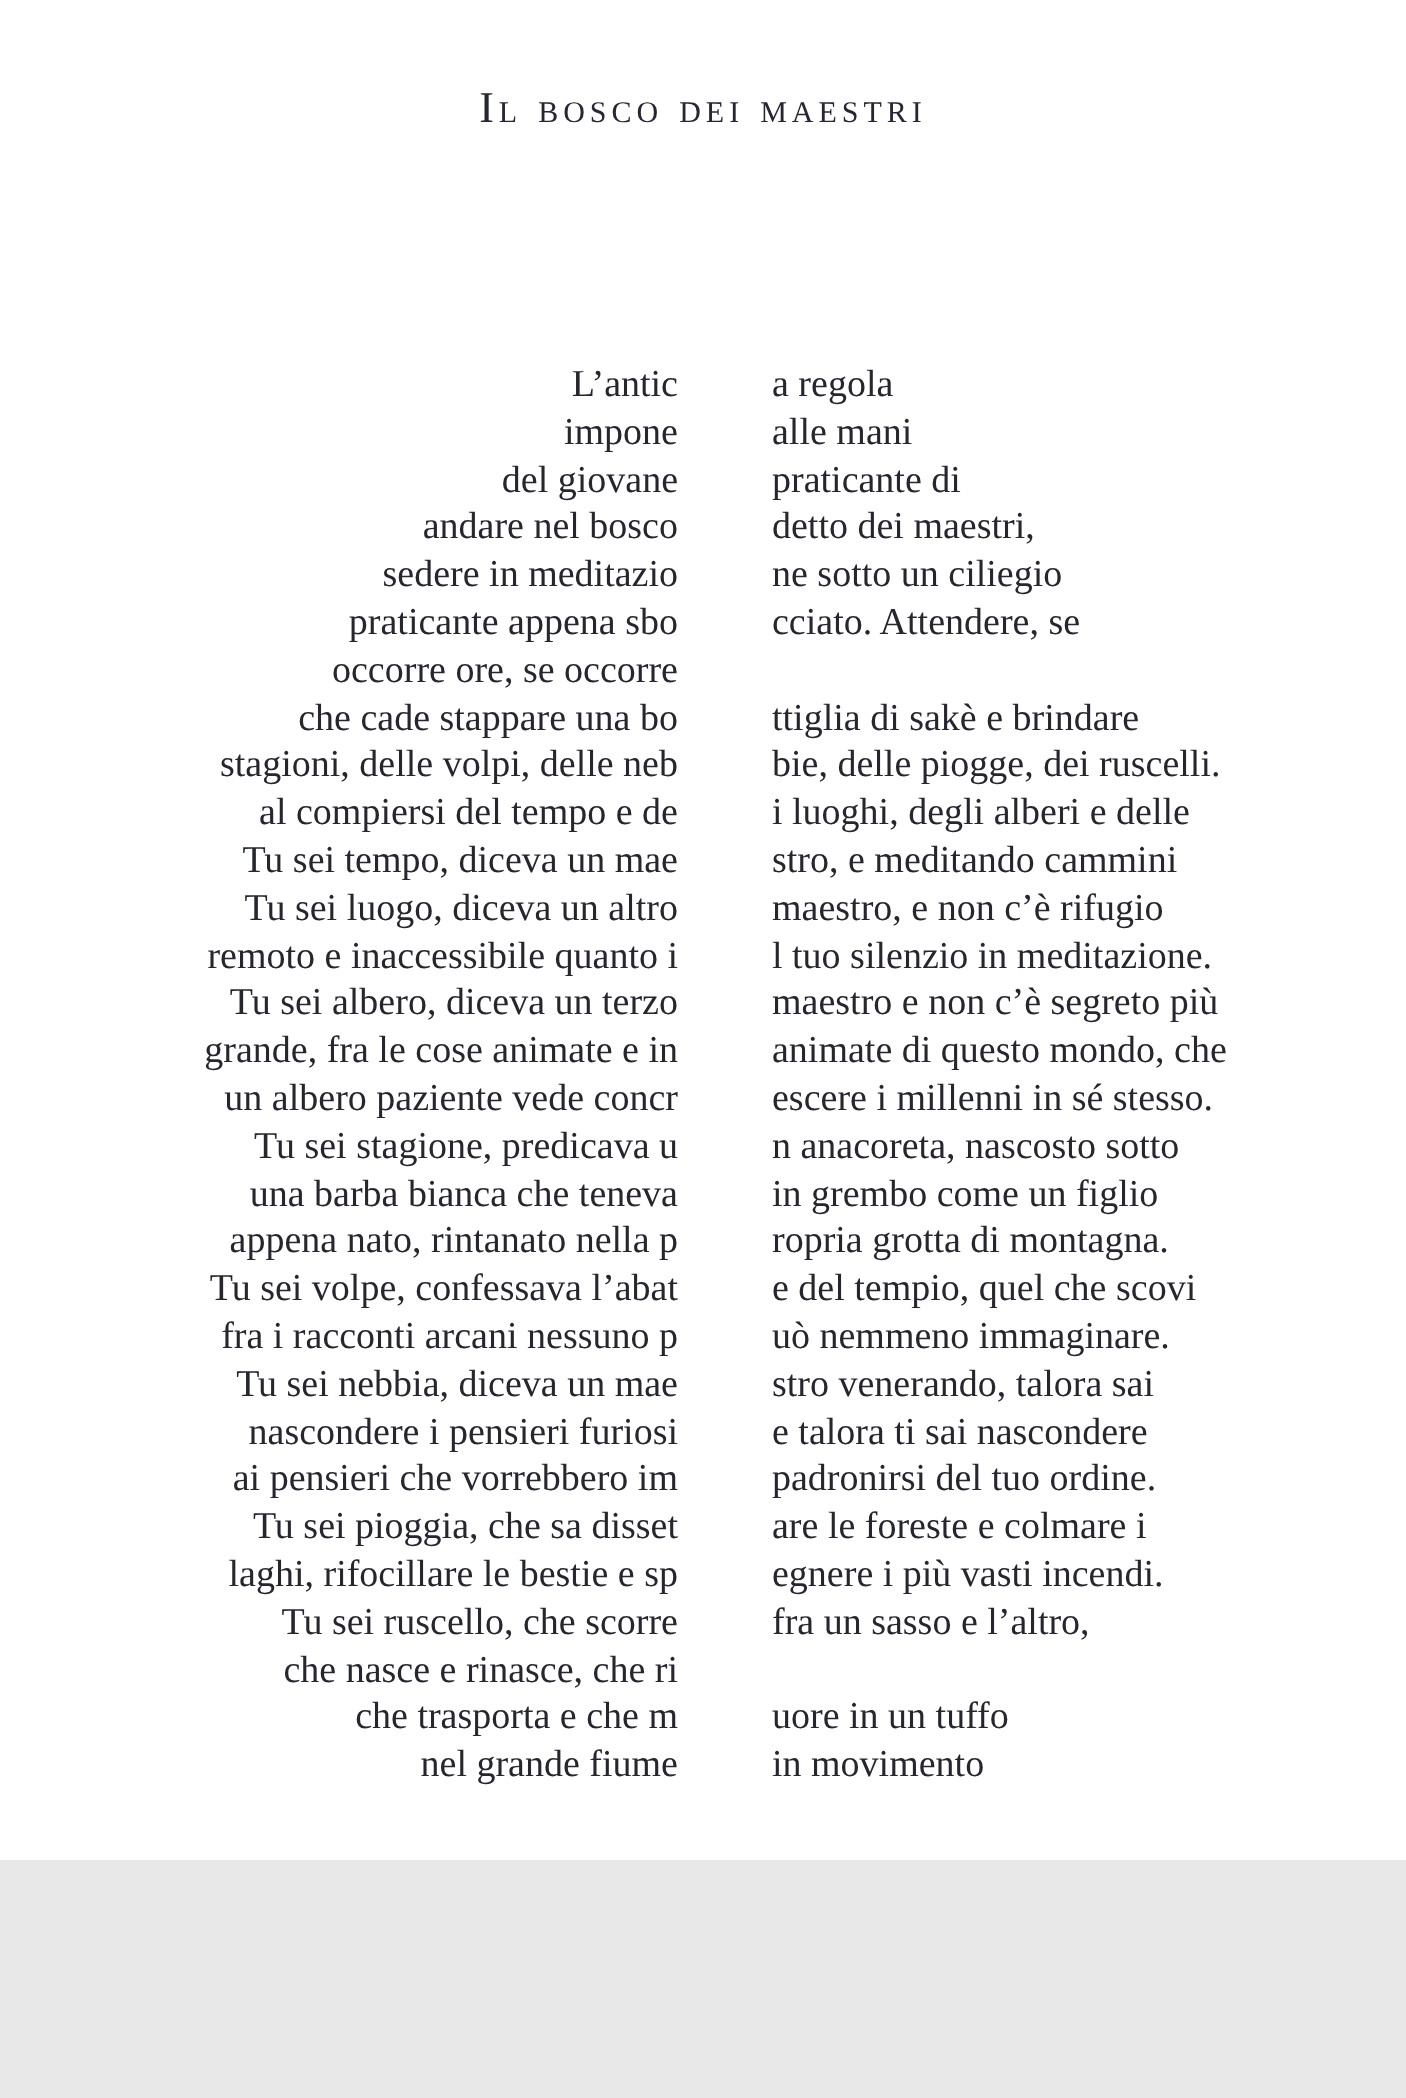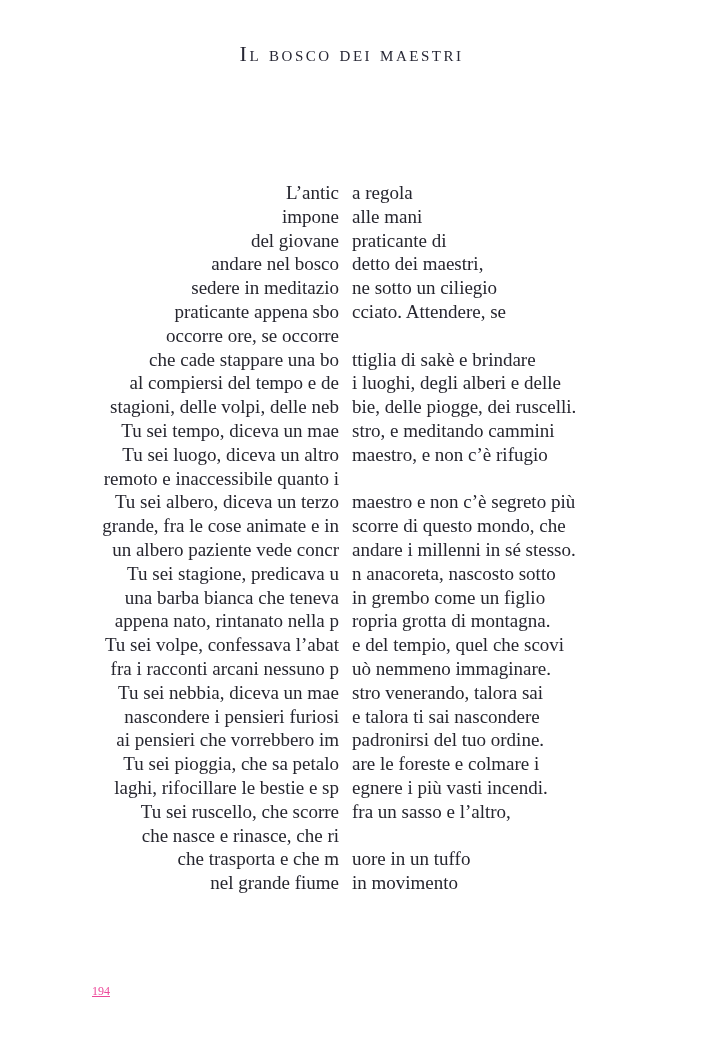--- a/index.html
+++ b/index.html
@@ -3,21 +3,21 @@
 <meta charset="utf-8">
 <style>
   html, body {
     margin: 0;
     padding: 0;
     background: #e8e8e8;
   }
   .page {
     position: relative;
     width: 703px;
-    height: 1049px;
+    height: 930px;
     background: #ffffff;
     font-family: "Liberation Serif", "DejaVu Serif", serif;
     color: #26262f;
     overflow: hidden;
   }
   .title {
     position: absolute;
     top: 41px;
     left: 0;
     width: 100%;
@@ -47,20 +47,21 @@
     flex: 0 0 auto;
   }
   .poem-gap {
     width: 13px;           
     flex: 0 0 auto;
   }
   .poem-right {
     flex: 1 1 auto;
     text-align: left;
     white-space: nowrap;
+    margin-left: 34px;
   }
   .page-number {
     position: absolute;
     left: 92px;
     top: 984px;
     font-size: 12px;
     color: #ec4899;
     text-decoration: underline;
   }
 </style>
@@ -104,57 +105,58 @@
       <div class="poem-line">
         <span class="poem-left">occorre ore, se occorre</span>
         <span class="poem-gap"></span>
       </div>
       <div class="poem-line">
         <span class="poem-left">che cade stappare una bo</span>
         <span class="poem-gap"></span>
         <span class="poem-right">ttiglia di sakè e brindare</span>
       </div>
       <div class="poem-line">
+        <span class="poem-left">stagioni, delle volpi, delle neb</span>
+        <span class="poem-gap"></span>
+        <span class="poem-right">bie, delle piogge, dei ruscelli.</span>
+      </div>
+      <div class="poem-line">
         <span class="poem-left">al compiersi del tempo e de</span>
         <span class="poem-gap"></span>
         <span class="poem-right">i luoghi, degli alberi e delle</span>
       </div>
       <div class="poem-line">
-        <span class="poem-left">stagioni, delle volpi, delle neb</span>
-        <span class="poem-gap"></span>
-        <span class="poem-right">bie, delle piogge, dei ruscelli.</span>
-      </div>
-      <div class="poem-line">
         <span class="poem-left">Tu sei tempo, diceva un mae</span>
         <span class="poem-gap"></span>
         <span class="poem-right">stro, e meditando cammini</span>
       </div>
       <div class="poem-line">
         <span class="poem-left">Tu sei luogo, diceva un altro</span>
         <span class="poem-gap"></span>
         <span class="poem-right">maestro, e non c’è rifugio</span>
       </div>
       <div class="poem-line">
         <span class="poem-left">remoto e inaccessibile quanto i</span>
         <span class="poem-gap"></span>
+        <span class="poem-right">l tuo silenzio in meditazione.</span>
       </div>
       <div class="poem-line">
         <span class="poem-left">Tu sei albero, diceva un terzo</span>
         <span class="poem-gap"></span>
         <span class="poem-right">maestro e non c’è segreto più</span>
       </div>
       <div class="poem-line">
         <span class="poem-left">grande, fra le cose animate e in</span>
         <span class="poem-gap"></span>
-        <span class="poem-right">scorre di questo mondo, che</span>
+        <span class="poem-right">animate di questo mondo, che</span>
       </div>
       <div class="poem-line">
         <span class="poem-left">un albero paziente vede concr</span>
         <span class="poem-gap"></span>
-        <span class="poem-right">andare i millenni in sé stesso.</span>
+        <span class="poem-right">escere i millenni in sé stesso.</span>
       </div>
       <div class="poem-line">
         <span class="poem-left">Tu sei stagione, predicava u</span>
         <span class="poem-gap"></span>
         <span class="poem-right">n anacoreta, nascosto sotto</span>
       </div>
       <div class="poem-line">
         <span class="poem-left">una barba bianca che teneva</span>
         <span class="poem-gap"></span>
         <span class="poem-right">in grembo come un figlio</span>
@@ -183,21 +185,21 @@
         <span class="poem-left">nascondere i pensieri furiosi</span>
         <span class="poem-gap"></span>
         <span class="poem-right">e talora ti sai nascondere</span>
       </div>
       <div class="poem-line">
         <span class="poem-left">ai pensieri che vorrebbero im</span>
         <span class="poem-gap"></span>
         <span class="poem-right">padronirsi del tuo ordine.</span>
       </div>
       <div class="poem-line">
-        <span class="poem-left">Tu sei pioggia, che sa petalo</span>
+        <span class="poem-left">Tu sei pioggia, che sa disset</span>
         <span class="poem-gap"></span>
         <span class="poem-right">are le foreste e colmare i</span>
       </div>
       <div class="poem-line">
         <span class="poem-left">laghi, rifocillare le bestie e sp</span>
         <span class="poem-gap"></span>
         <span class="poem-right">egnere i più vasti incendi.</span>
       </div>
       <div class="poem-line">
         <span class="poem-left">Tu sei ruscello, che scorre</span>

